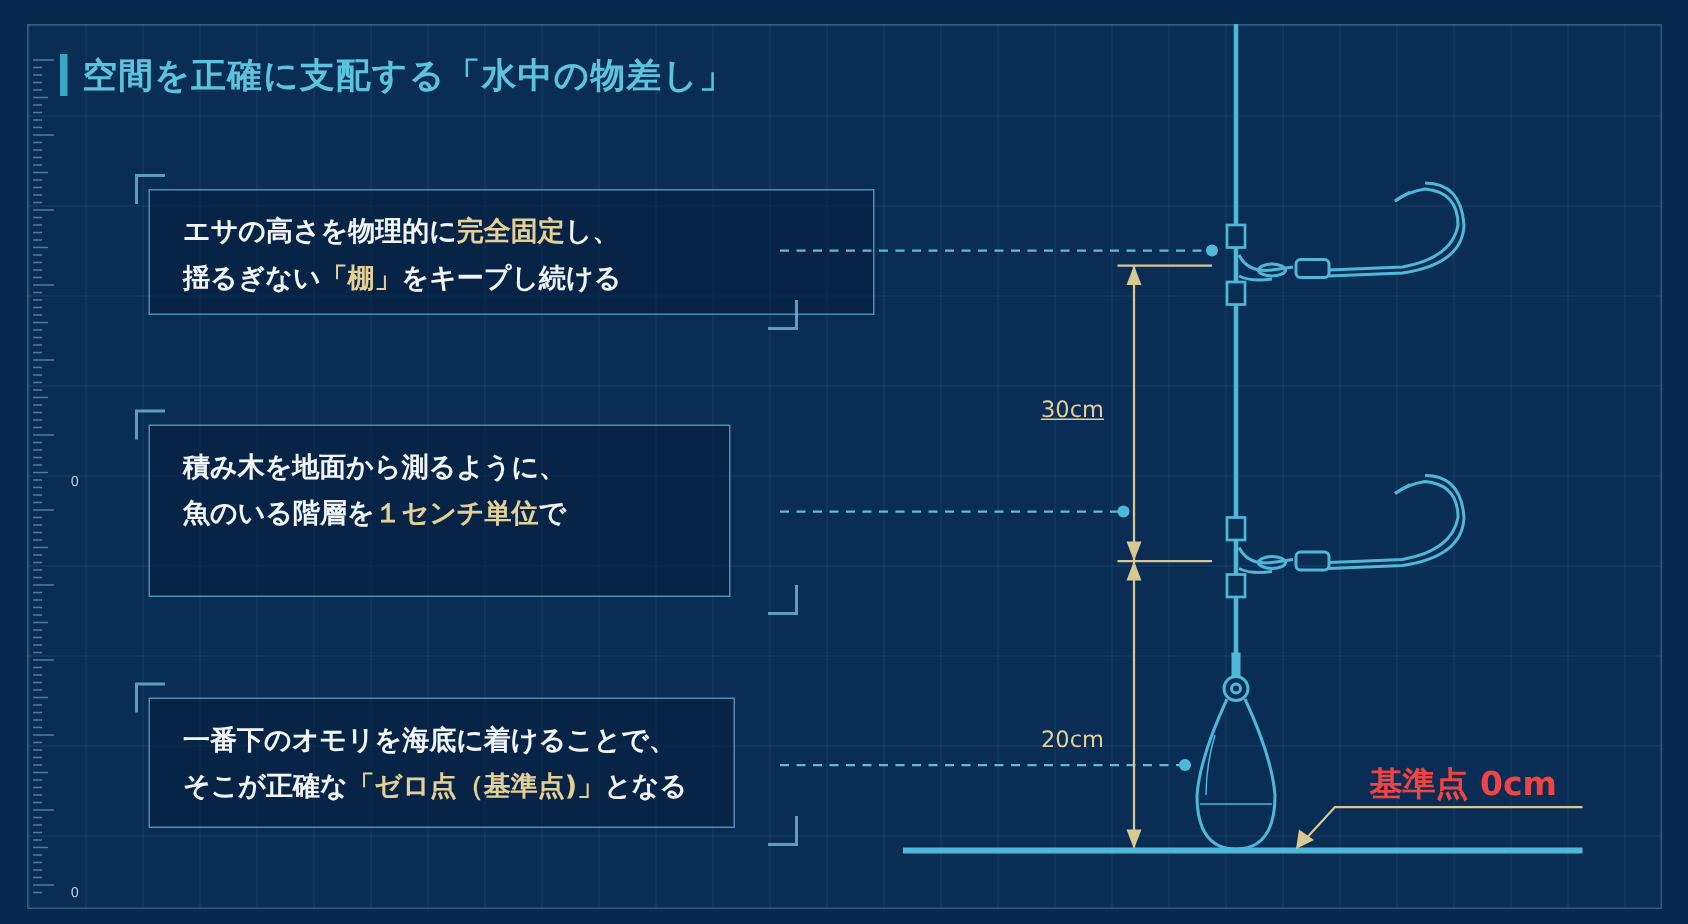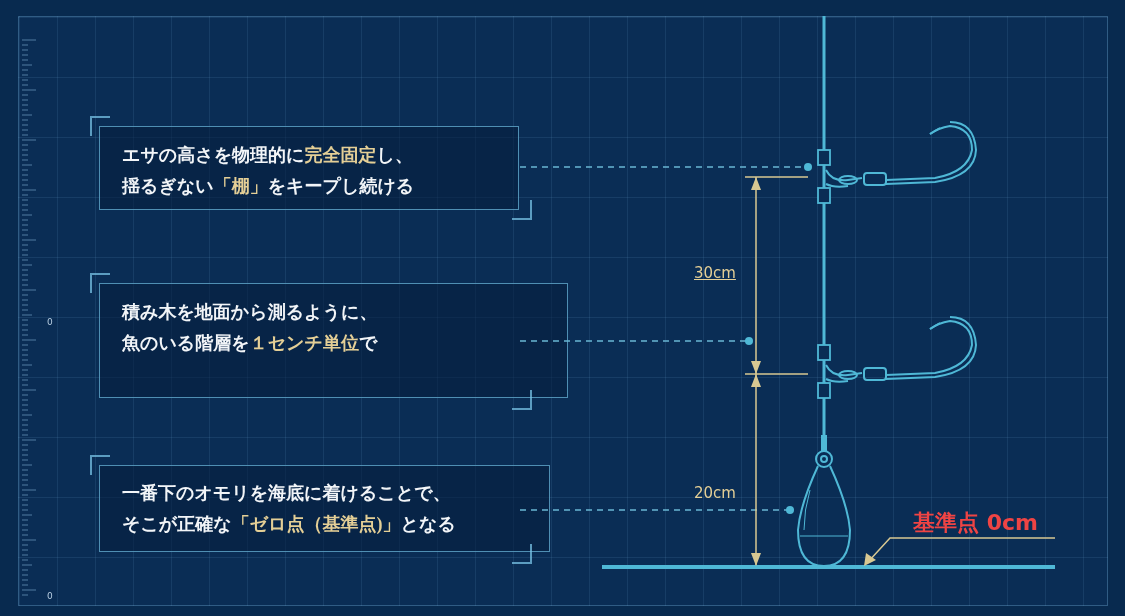--- a/index.html
+++ b/index.html
@@ -158,37 +158,41 @@
         <line x1="2" x2="8" y1="545" y2="545"></line>
         <line x1="2" x2="8" y1="550" y2="550"></line>
         <line x1="2" x2="8" y1="555" y2="555"></line>
         <line x1="2" x2="16" y1="560" y2="560"></line>
         <line x1="2" x2="8" y1="565" y2="565"></line>
       </g>
   </svg>
   <span class="ruler-zero" style="left:47px;top:317px;">0</span>
   <span class="ruler-zero" style="left:47px;top:591px;">0</span>
 
+  <div class="title">
+    <span class="title-bar"></span>
+    <span class="title-text">空間を正確に支配する「水中の物差し」</span>
+  </div>
 
   <span class="bracket tl" style="left:90px;top:116px;"></span>
-  <div class="box" style="left:99px;top:126px;width:420px;height:84px;">
+  <div class="box" style="left:99px;top:126px;width:484px;height:84px;">
     <div><span>エサの高さを物理的に</span><span class="hl">完全固定</span><span>し、</span></div>
     <div><span>揺るぎない</span><span class="hl">「棚」</span><span>をキープし続ける</span></div>
   </div>
   <span class="bracket br" style="left:512px;top:200px;"></span>
 
   <span class="bracket tl" style="left:90px;top:273px;"></span>
-  <div class="box" style="left:99px;top:283px;width:469px;height:115px;">
+  <div class="box" style="left:99px;top:283px;width:388px;height:115px;">
     <div><span>積み木を地面から測るように、</span></div>
     <div><span>魚のいる階層を</span><span class="hl">１センチ単位</span><span>で</span></div>
   </div>
   <span class="bracket br" style="left:512px;top:390px;"></span>
 
   <span class="bracket tl" style="left:90px;top:455px;"></span>
-  <div class="box" style="left:99px;top:465px;width:451px;height:87px;font-family:Liberation Serif, serif;">
+  <div class="box" style="left:99px;top:465px;width:391px;height:87px;">
     <div><span>一番下のオモリを海底に着けることで、</span></div>
     <div><span>そこが正確な</span><span class="hl">「ゼロ点（基準点)」</span><span>となる</span></div>
   </div>
   <span class="bracket br" style="left:512px;top:544px;"></span>
 
   <svg class="diagram-svg" width="1125" height="616" viewBox="0 0 1125 616">
     <g fill="none" stroke="#4fb8d6" stroke-width="2">
 
       <g stroke="#6ab7d4" stroke-width="1.5" stroke-dasharray="6 5">
         <line x1="520" y1="167" x2="805" y2="167"></line>

